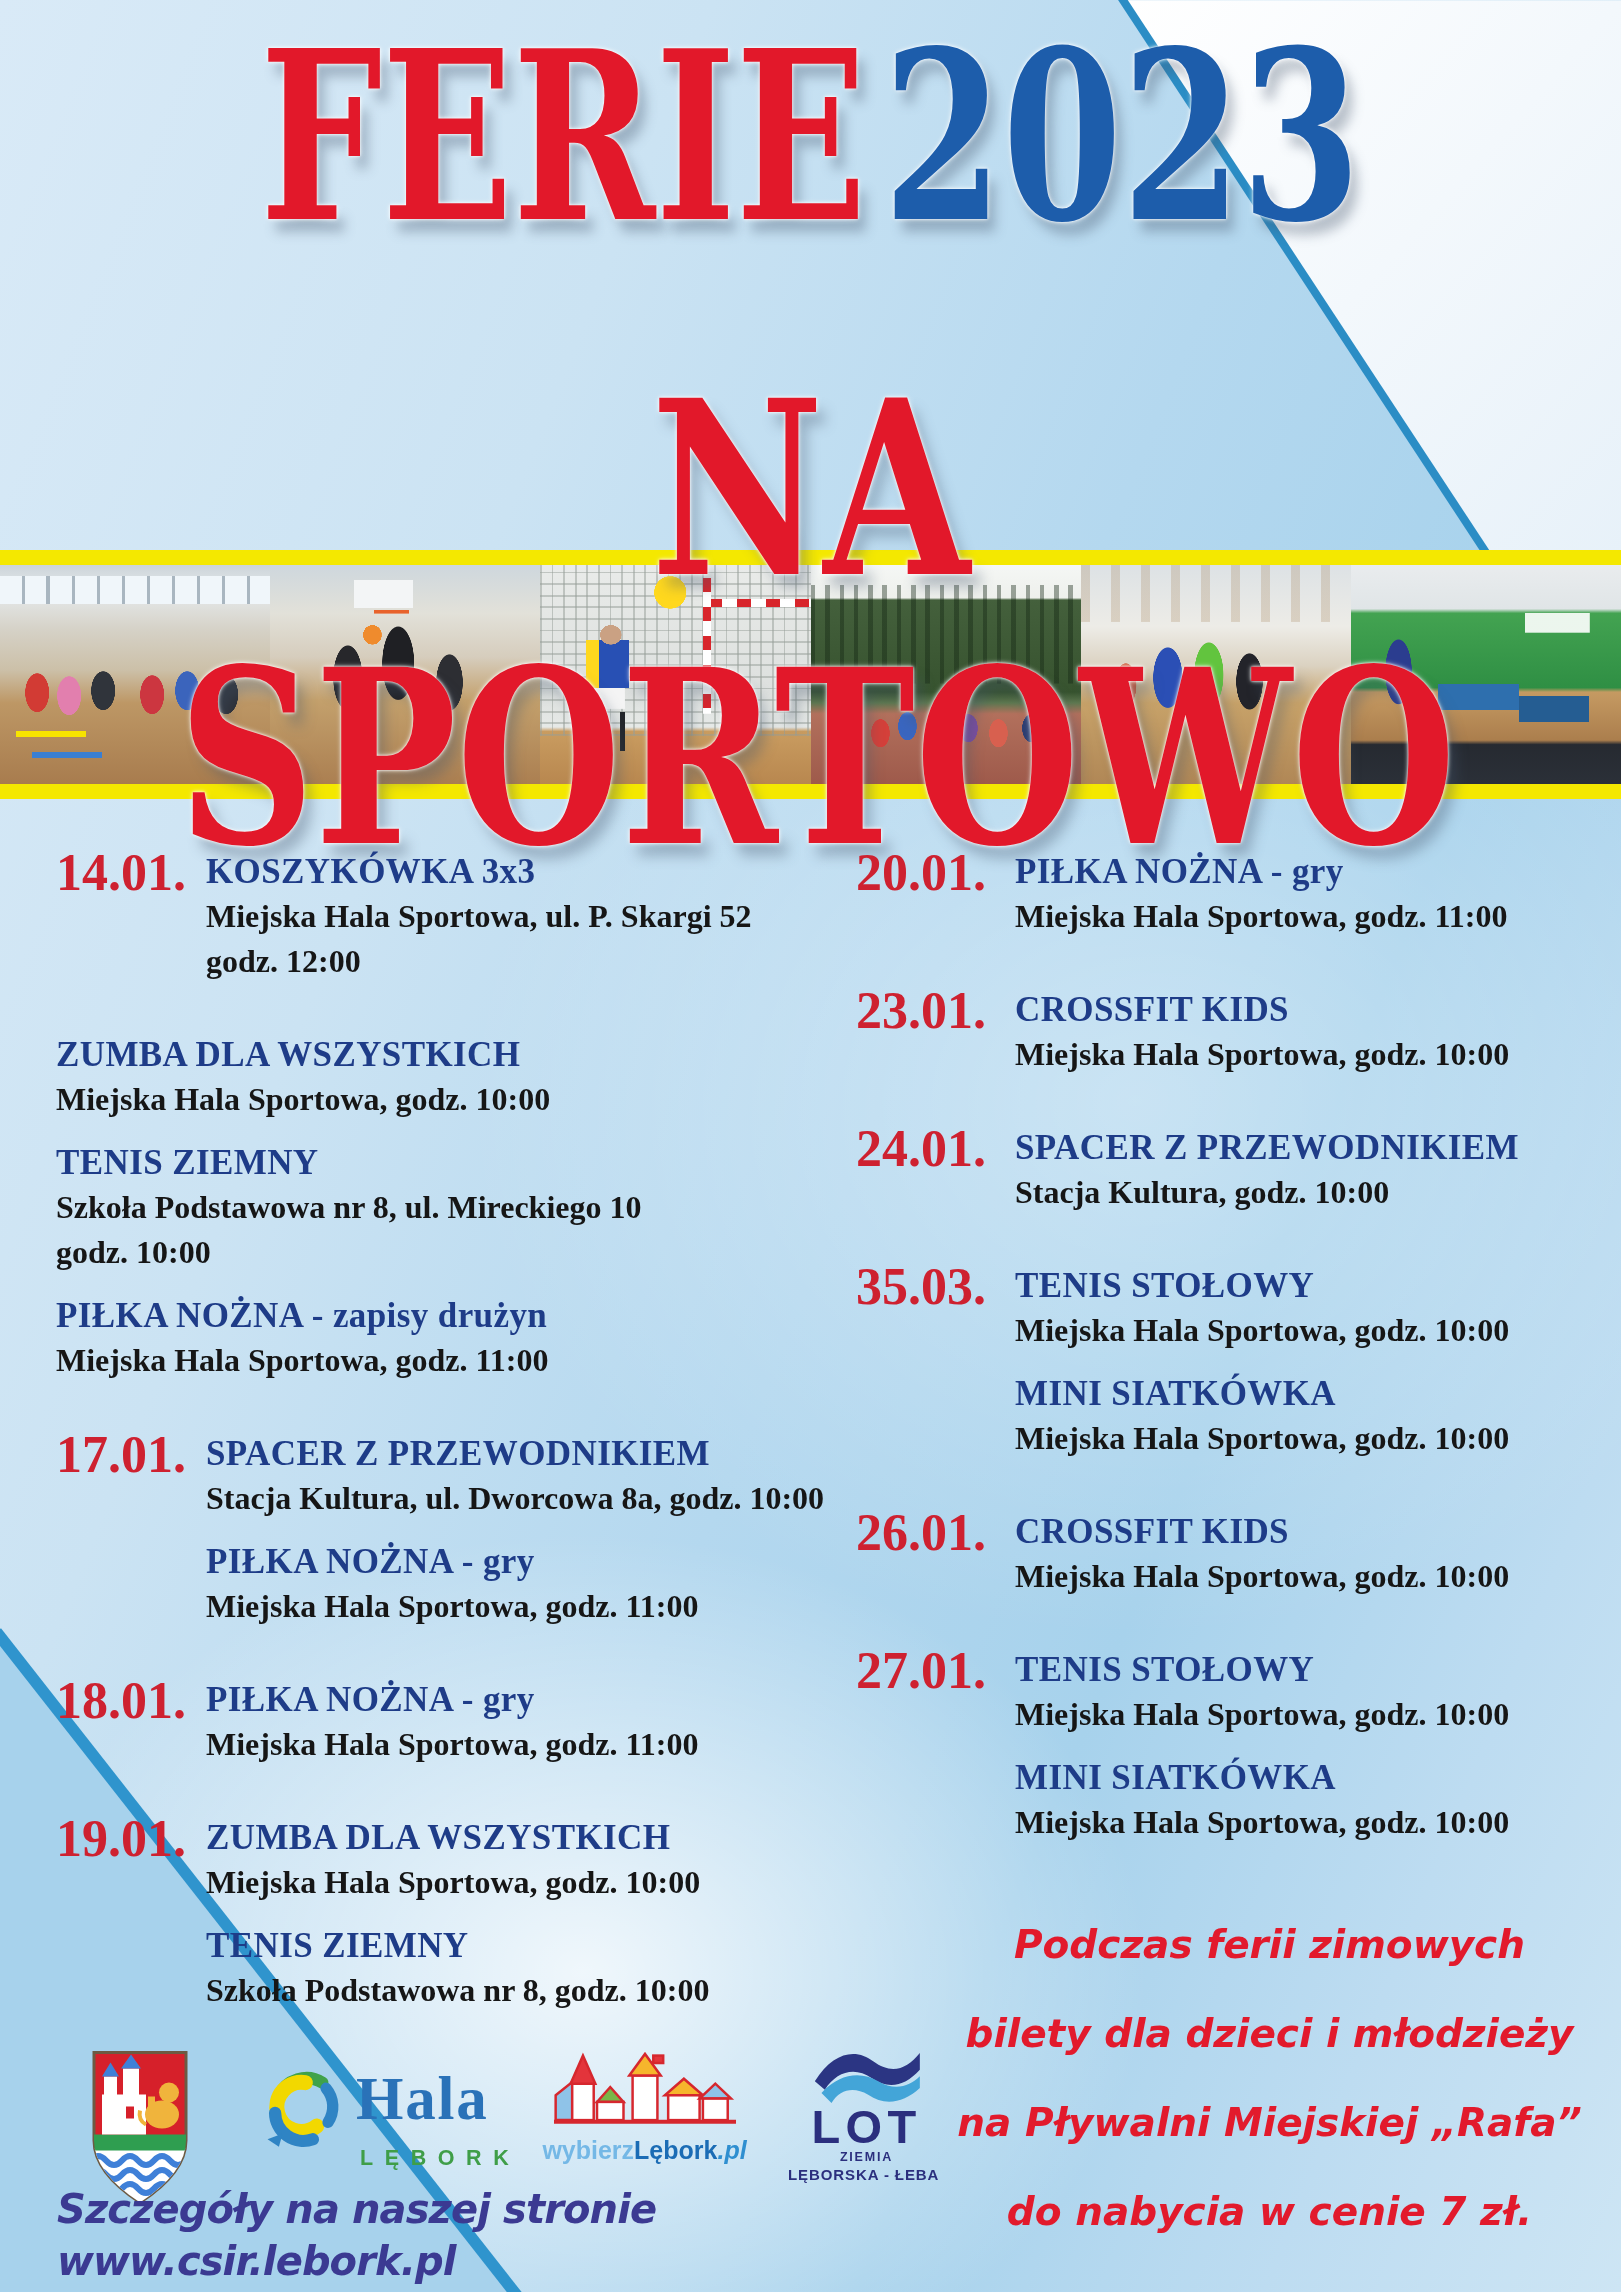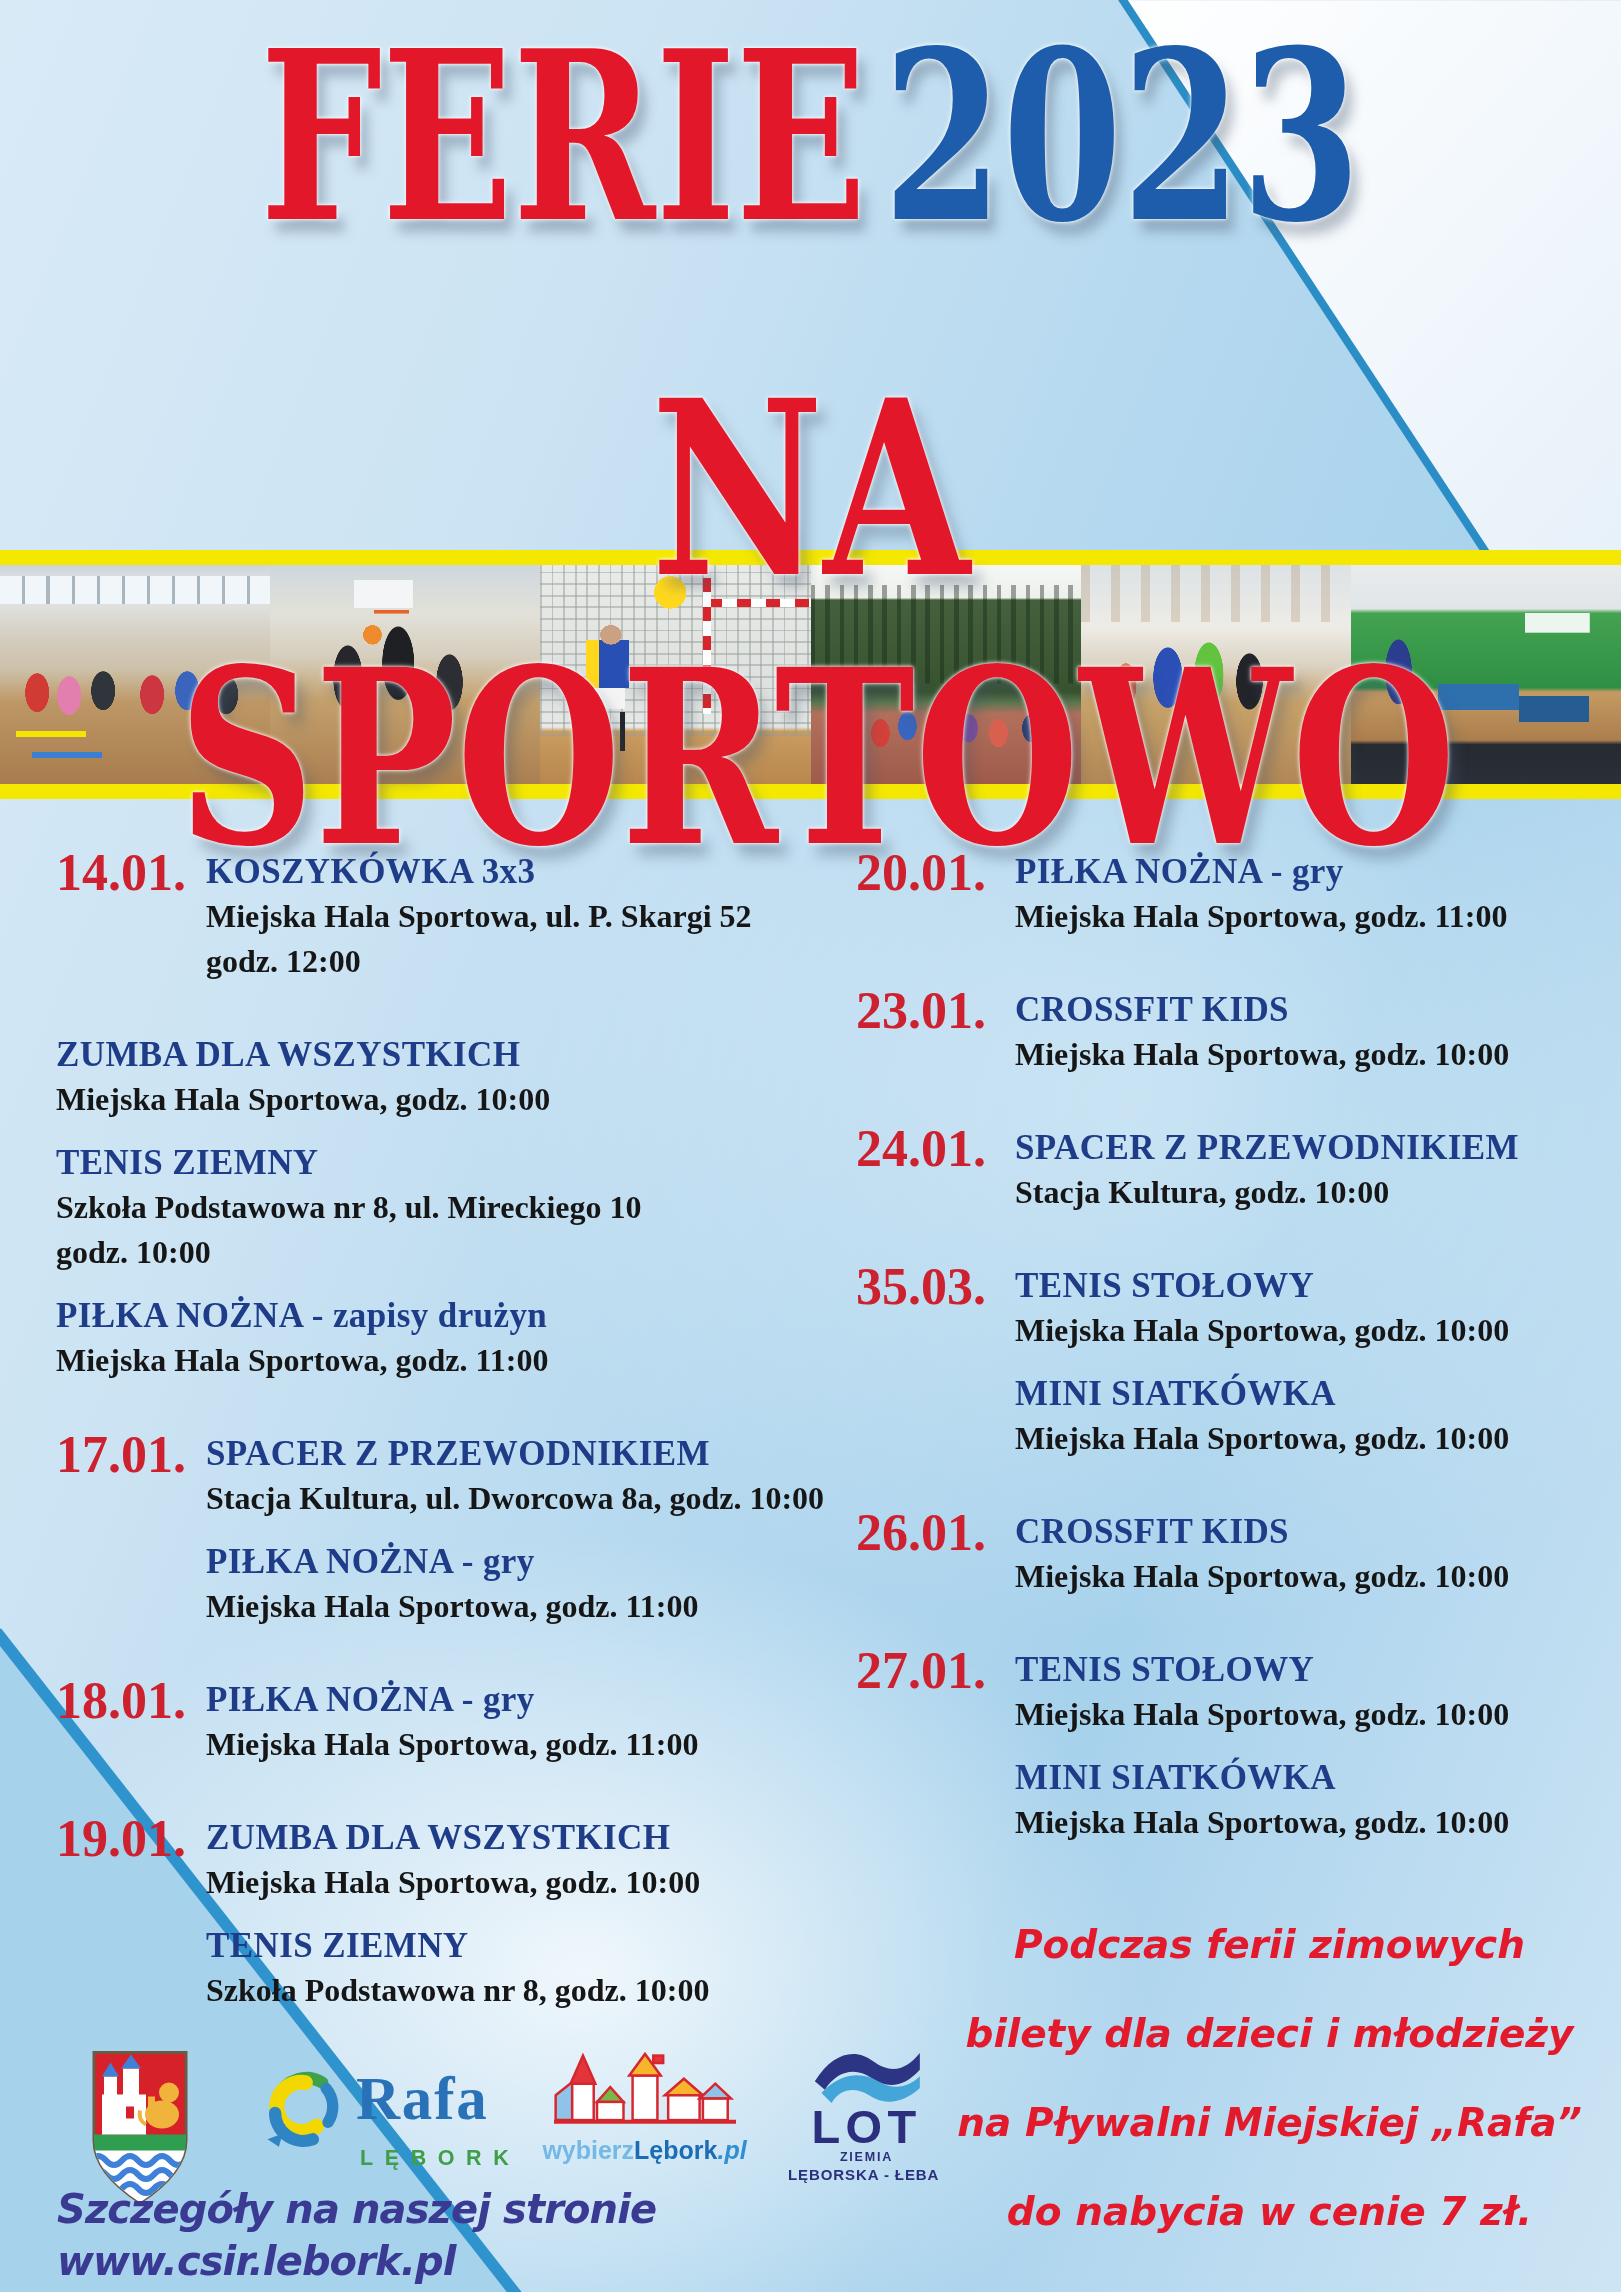--- a/index.html
+++ b/index.html
@@ -330,21 +330,21 @@
     </g>
   </svg>
 
   <svg class="logo logo-csir-swirl" viewBox="0 0 90 90" aria-hidden="true">
     <path d="M20,30 A32,32 0 0 1 66,16" stroke="#3fa24a" stroke-width="13" fill="none" stroke-linecap="round"></path>
     <path d="M48,16 A26,26 0 1 0 60,62" stroke="#f2d800" stroke-width="16" fill="none" stroke-linecap="round"></path>
     <path d="M16,48 A30,30 0 0 0 56,76" stroke="#2f84c4" stroke-width="13" fill="none" stroke-linecap="round"></path>
     <path d="M70,22 A30,30 0 0 1 72,58" stroke="#2f84c4" stroke-width="12" fill="none" stroke-linecap="round"></path>
     <polygon points="8,76 24,70 20,84" fill="#2f84c4"></polygon>
   </svg>
-  <div class="csir-abbr">Rafa</div>
+  <div class="csir-abbr">Hala</div>
   <div class="csir-city">LĘBORK</div>
 
   <svg class="logo logo-wybierz-town" viewBox="0 0 220 110" aria-hidden="true">
     <g stroke="#d6272e" stroke-width="3" fill="#ffffff">
       <polygon points="2,62 22,46 22,92 2,92" fill="#8fc3e8"></polygon>
       <rect x="22" y="48" width="26" height="44"></rect>
       <polygon points="20,48 50,48 35,14" fill="#e3343b"></polygon>
       <polygon points="52,70 84,70 68,52" fill="#7ab648"></polygon>
       <rect x="52" y="70" width="32" height="22"></rect>
       <rect x="95" y="38" width="30" height="54"></rect>

